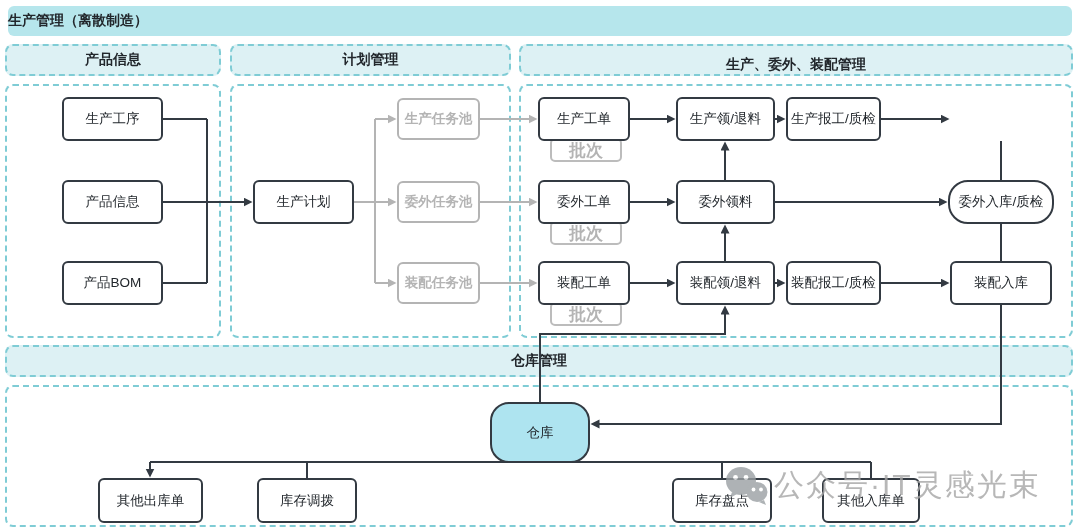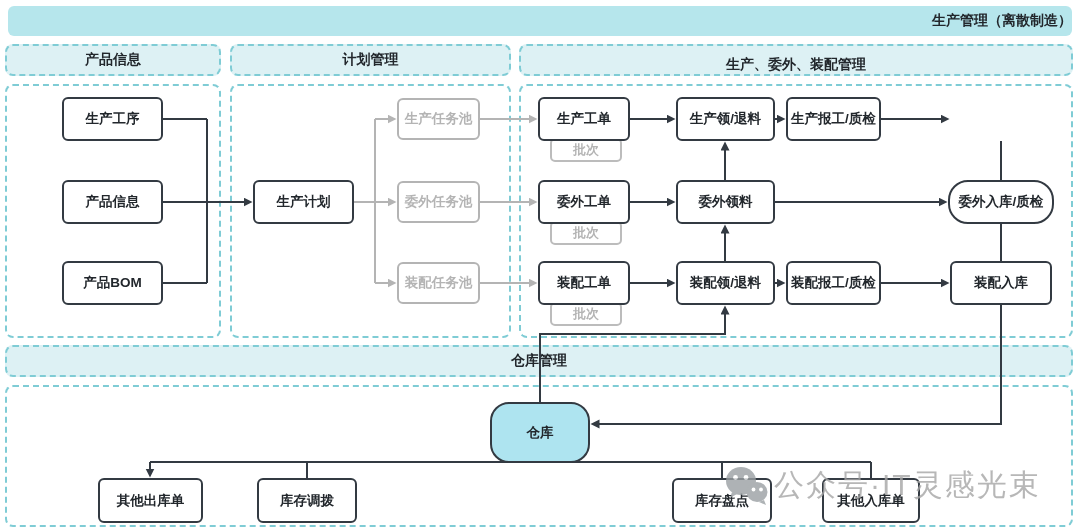--- a/index.html
+++ b/index.html
@@ -7,44 +7,44 @@
     --ink:#333a42; --gray:#b4b4b4; --warehouseFill:#aee4f0;
     --watermark:#a6a6a6; --textDark:#22272c;
   }
   html,body{margin:0;padding:0;background:#fff;}
   .canvas{
     position:relative;width:1080px;height:532px;background:#fff;overflow:hidden;
     font-family:"Liberation Sans","DejaVu Sans",sans-serif;color:var(--textDark);
   }
   .banner{
     position:absolute;background:var(--cyanBanner);border-radius:6px;
-    display:flex;align-items:center;justify-content:flex-end;
+    display:flex;align-items:center;justify-content:flex-start;
     font-size:14px;font-weight:700;color:var(--textDark);
   }
   .zone-header{
     position:absolute;background:var(--headerFill);border:2px dashed var(--tealBorder);
     border-radius:8px;display:flex;align-items:center;justify-content:center;
     font-size:14px;font-weight:700;color:var(--textDark);box-sizing:border-box;
   }
   .zone-body{
     position:absolute;background:#fff;border:2px dashed var(--tealBorder);
     border-radius:8px;box-sizing:border-box;
   }
   .node{
     position:absolute;background:#fff;border:2px solid var(--ink);border-radius:6px;
     display:flex;align-items:center;justify-content:center;
-    font-size:13.5px;font-weight:700;color:var(--textDark);
+    font-size:13.5px;font-weight:400;color:var(--textDark);
     white-space:nowrap;box-sizing:border-box;z-index:4;
   }
   .node.gray{border-color:var(--gray);color:var(--gray);font-weight:600;}
   .node.cyan{background:var(--warehouseFill);}
   .batch{
     position:absolute;background:#fff;border:2px solid #bcbcbc;border-radius:5px;
     display:flex;align-items:center;justify-content:center;
-    font-size:13px;font-weight:600;color:var(--gray);box-sizing:border-box;z-index:3;
+    font-size:17px;font-weight:600;color:var(--gray);box-sizing:border-box;z-index:3;
   }
   svg.wires{position:absolute;left:0;top:0;z-index:2;}
   svg.wires path{fill:none;stroke-width:2px;}
   svg.wires path.ck{stroke:var(--ink);}
   svg.wires path.cg{stroke:var(--gray);}
   #mb path{fill:var(--ink);stroke:none;}
   #mg path{fill:var(--gray);stroke:none;}
   .watermark{
     position:absolute;left:724px;top:464px;z-index:6;display:flex;align-items:center;
     opacity:.8;pointer-events:none;

